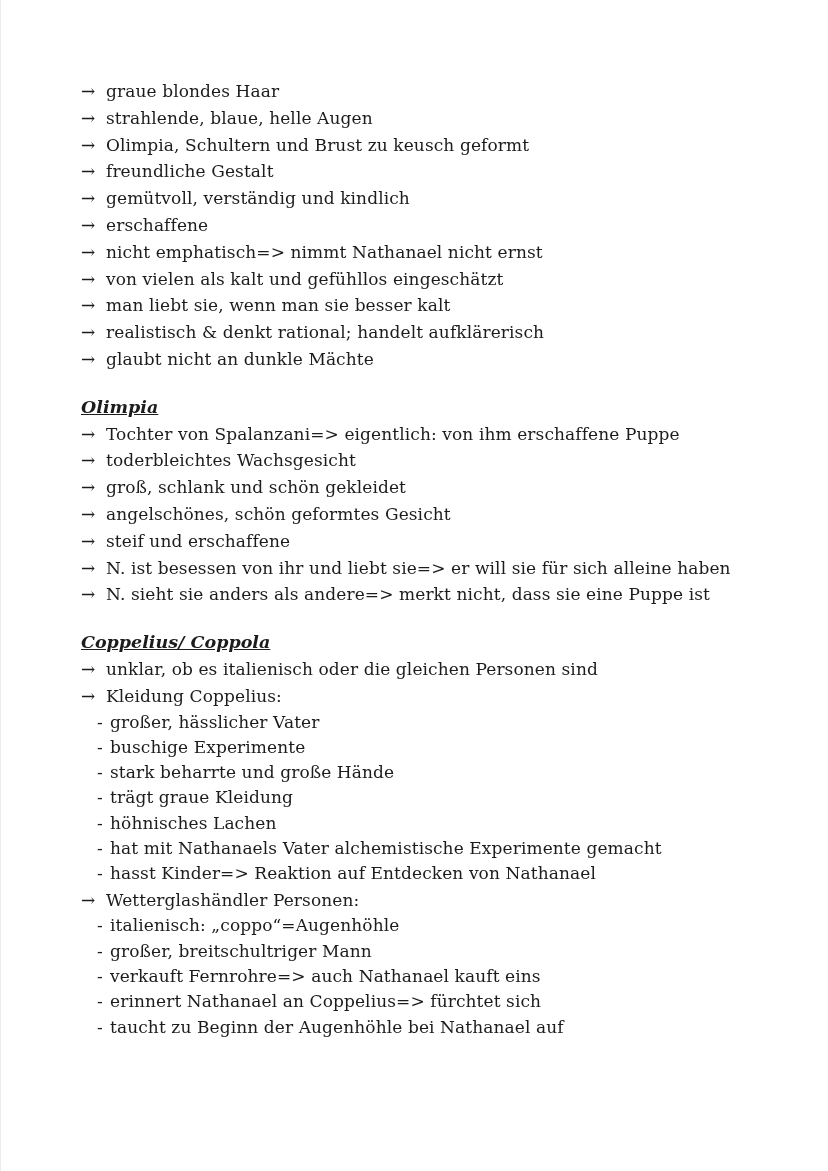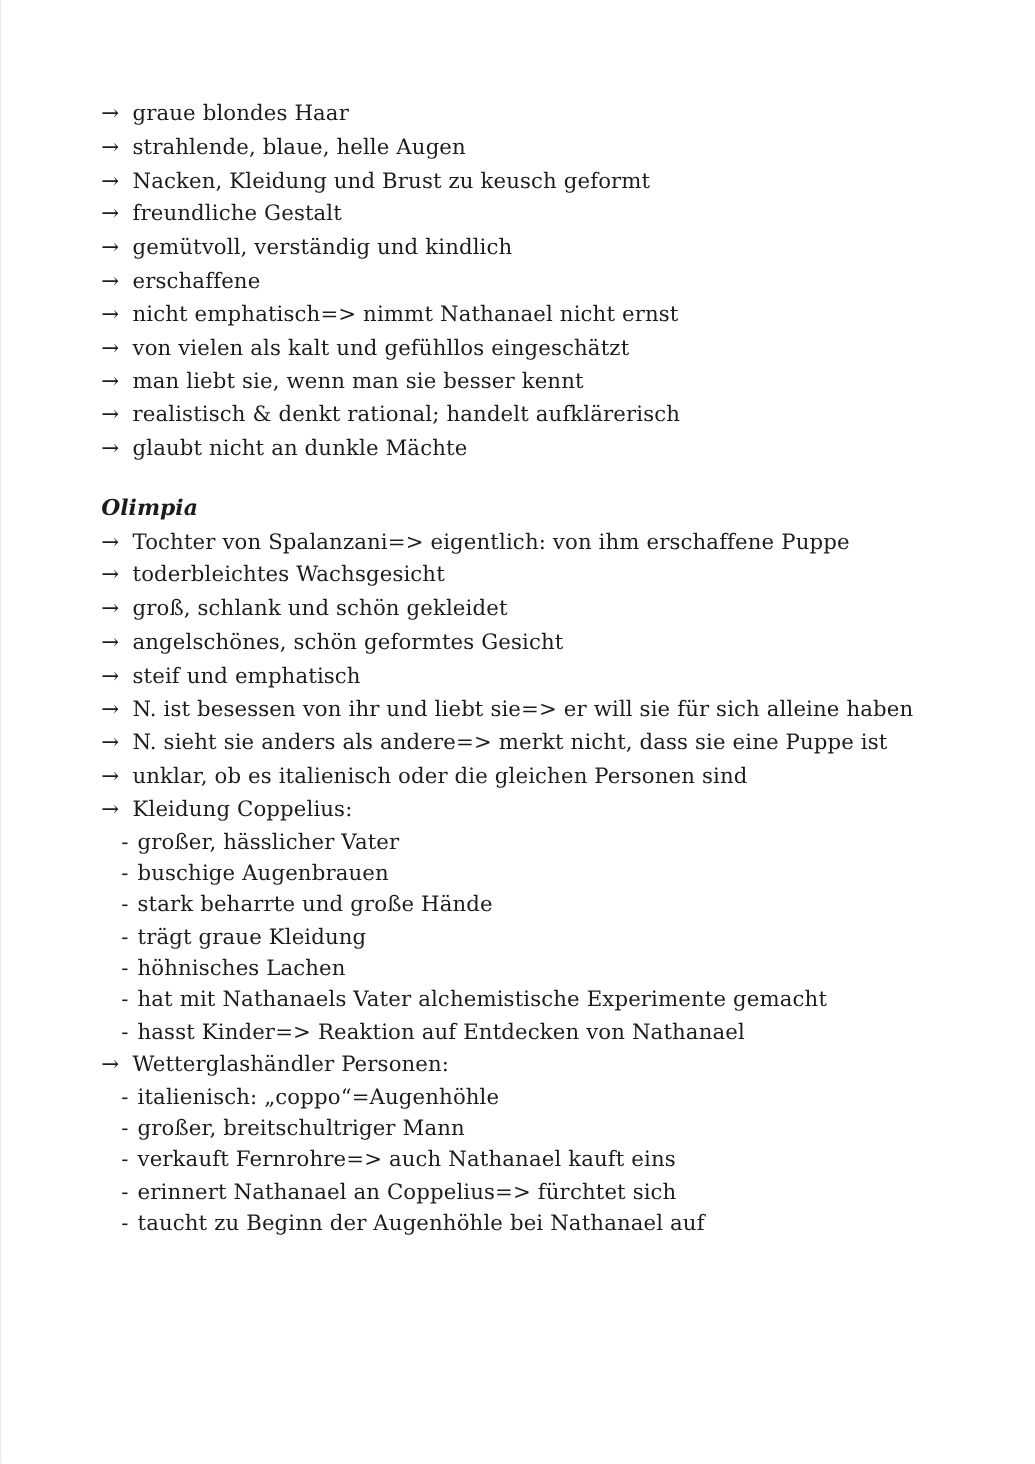--- a/index.html
+++ b/index.html
@@ -34,20 +34,21 @@
   .arrow {
     flex: 0 0 25px;
     width: 25px;
   }
   .section-heading {
     font-weight: bold;
     font-style: italic;
     font-size: 17.5px;
     line-height: 26.8px;
     margin-top: 21px;
+    text-decoration: underline;
   }
   .sub-line {
     display: flex;
     align-items: baseline;
     font-size: 17px;
     line-height: 25.3px;
     padding-left: 16px;
     letter-spacing: 0.1px;
   }
   .dash {
@@ -66,21 +67,21 @@
       <div class="note-line">
         <span class="arrow">→</span>
         <span class="text">graue blondes Haar</span>
       </div>
       <div class="note-line">
         <span class="arrow">→</span>
         <span class="text">strahlende, blaue, helle Augen</span>
       </div>
       <div class="note-line">
         <span class="arrow">→</span>
-        <span class="text">Nacken, Kleidung und Brust zu keusch geformt</span>
+        <span class="text">Olimpia, Schultern und Brust zu keusch geformt</span>
       </div>
       <div class="note-line">
         <span class="arrow">→</span>
         <span class="text">freundliche Gestalt</span>
       </div>
       <div class="note-line">
         <span class="arrow">→</span>
         <span class="text">gemütvoll, verständig und kindlich</span>
       </div>
       <div class="note-line">
@@ -90,21 +91,21 @@
       <div class="note-line">
         <span class="arrow">→</span>
         <span class="text">nicht emphatisch=&gt; nimmt Nathanael nicht ernst</span>
       </div>
       <div class="note-line">
         <span class="arrow">→</span>
         <span class="text">von vielen als kalt und gefühllos eingeschätzt</span>
       </div>
       <div class="note-line">
         <span class="arrow">→</span>
-        <span class="text">man liebt sie, wenn man sie besser kennt</span>
+        <span class="text">man liebt sie, wenn man sie besser kalt</span>
       </div>
       <div class="note-line">
         <span class="arrow">→</span>
         <span class="text">realistisch &amp; denkt rational; handelt aufklärerisch</span>
       </div>
       <div class="note-line">
         <span class="arrow">→</span>
         <span class="text">glaubt nicht an dunkle Mächte</span>
       </div>
       <div class="section-heading">Olimpia</div>
@@ -119,45 +120,46 @@
       <div class="note-line">
         <span class="arrow">→</span>
         <span class="text">groß, schlank und schön gekleidet</span>
       </div>
       <div class="note-line">
         <span class="arrow">→</span>
         <span class="text">angelschönes, schön geformtes Gesicht</span>
       </div>
       <div class="note-line">
         <span class="arrow">→</span>
-        <span class="text">steif und emphatisch</span>
+        <span class="text">steif und erschaffene</span>
       </div>
       <div class="note-line">
         <span class="arrow">→</span>
         <span class="text">N. ist besessen von ihr und liebt sie=&gt; er will sie für sich alleine haben</span>
       </div>
       <div class="note-line">
         <span class="arrow">→</span>
         <span class="text">N. sieht sie anders als andere=&gt; merkt nicht, dass sie eine Puppe ist</span>
       </div>
+      <div class="section-heading">Coppelius/ Coppola</div>
       <div class="note-line">
         <span class="arrow">→</span>
         <span class="text">unklar, ob es italienisch oder die gleichen Personen sind</span>
       </div>
       <div class="note-line">
         <span class="arrow">→</span>
         <span class="text">Kleidung Coppelius:</span>
       </div>
       <div class="sub-line">
         <span class="dash">-</span>
         <span class="text">großer, hässlicher Vater</span>
       </div>
       <div class="sub-line">
         <span class="dash">-</span>
-        <span class="text">buschige Augenbrauen</span>
+        <span class="text">buschige Experimente</span>
       </div>
       <div class="sub-line">
         <span class="dash">-</span>
         <span class="text">stark beharrte und große Hände</span>
       </div>
       <div class="sub-line">
         <span class="dash">-</span>
         <span class="text">trägt graue Kleidung</span>
       </div>
       <div class="sub-line">

